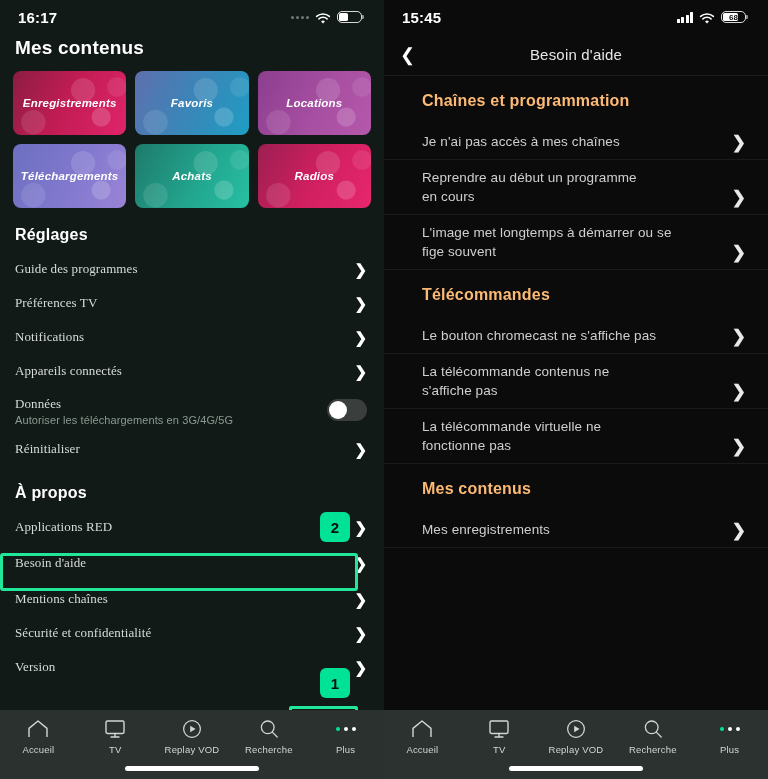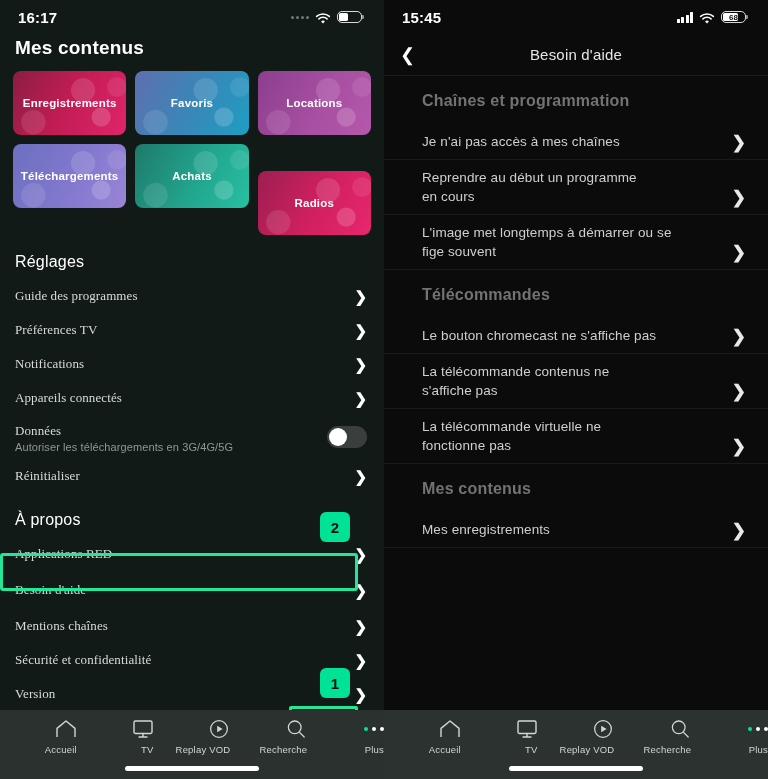--- a/index.html
+++ b/index.html
@@ -43,21 +43,21 @@
   .batt-num {
     position:absolute; left:0; right:0; text-align:center;
     font-size:8px; font-weight:bold; color:#0b0b0b; line-height:9px;
   }
 
   
   .l-title {
     font-size:19px; font-weight:bold; color:#fff;
     padding:3px 0 12px 15px; letter-spacing:.2px;
   }
-  .tiles { padding:0 13px; display:grid; grid-template-columns:repeat(3,1fr); gap:9px; }
+  .tiles { padding:0 13px; display:grid; grid-template-columns:repeat(3,1fr); gap:9px;font-style:italic; }
   .tile {
     height:64px; border-radius:8px; position:relative; overflow:hidden;
     display:flex; align-items:center; justify-content:center;
   }
   .tile span {
     position:relative; z-index:2; color:#fff; font-size:11.5px;
     font-weight:bold; letter-spacing:.2px; text-align:center; padding:0 4px;
   }
   .tile::before{
     content:""; position:absolute; inset:0;
@@ -65,24 +65,24 @@
       radial-gradient(circle at 78% 72%, rgba(255,255,255,.17) 0 9%, transparent 10%),
       radial-gradient(circle at 62% 30%, rgba(255,255,255,.13) 0 14%, transparent 15%),
       radial-gradient(circle at 18% 80%, rgba(255,255,255,.11) 0 11%, transparent 12%),
       radial-gradient(circle at 92% 25%, rgba(255,255,255,.09) 0 8%, transparent 9%);
   }
   .t-rec   { background:linear-gradient(118deg,#8c1d42 0%,#c21c54 48%,#e0246b 100%); }
   .t-fav   { background:linear-gradient(118deg,#5f6fae 0%,#3a86b8 50%,#1e9ec3 100%); }
   .t-loc   { background:linear-gradient(118deg,#8c3e8e 0%,#a74fa2 55%,#b558ab 100%); }
   .t-ach   { background:linear-gradient(118deg,#1e7a6b 0%,#22a58e 55%,#27c0a4 100%); }
   .t-tel   { background:linear-gradient(118deg,#6c6fc0 0%,#8279cf 55%,#9a84d6 100%); }
-  .t-rad   { background:linear-gradient(118deg,#9c1f52 0%,#cf1f5f 50%,#e8276f 100%);margin-top:27px; }
+  .t-rad   { background:linear-gradient(118deg,#9c1f52 0%,#cf1f5f 50%,#e8276f 100%); }
 
   .sec-head {
-    font-size:16px; font-weight:normal; color:#fff;
+    font-size:16px; font-weight:bold; color:#fff;
     padding:18px 0 8px 15px; letter-spacing:.2px;
   }
   .l-row {
     height:34px; display:flex; align-items:center; justify-content:space-between;
     padding:0 17px 0 15px; position:relative;
   }
   .l-row .lbl { font-size:13px; color:#d7dcd9; letter-spacing:.1px;font-family:Liberation Serif, serif; }
   .l-row.two { height:44px; align-items:center; }
   .l-sub { font-size:11px; color:#8c9a93; margin-top:2px; letter-spacing:.1px; }
   .chev { color:#fff; font-size:15px; font-weight:bold; line-height:1; }
@@ -107,42 +107,42 @@
     pointer-events:none;
   }
 
   
   .tabbar {
     position:absolute; left:0; bottom:0; width:384px; height:69px;
     background:#2a312e; display:flex; align-items:flex-start;
     padding-top:9px;
   }
   .panel-right .tabbar { background:#2b322f; }
-  .tab { flex:1; display:flex; flex-direction:column; align-items:flex-end; gap:5px; }
+  .tab { flex:1; display:flex; flex-direction:column; align-items:center; gap:5px; }
   .tab-lbl { font-size:9.5px; color:#d2d7d4; letter-spacing:.2px; }
   .home-ind {
     position:absolute; left:50%; transform:translateX(-50%);
     bottom:8px; width:134px; height:5px; border-radius:3px; background:#fff;
   }
   .dots3 { display:flex; gap:4px; height:20px; align-items:center; }
   .dots3 i { width:4px; height:4px; border-radius:50%; background:#fff; display:block; }
   .dots3 i.g { background:#00e396; }
 
   
   .r-nav {
     height:42px; display:flex; align-items:center; position:relative;
     padding:0 16px; border-bottom:1px solid #1c1c1c;
   }
   .r-back { font-size:18px; color:#fff; font-weight:300; line-height:1; }
   .r-title {
     position:absolute; left:0; right:0; text-align:center;
     font-size:15px; color:#e6e6e6; letter-spacing:.2px;
   }
   .r-sec {
-    font-size:16px; font-weight:bold; color:#737373;
+    font-size:16px; font-weight:bold; color:#fdba74;
     padding:16px 0 4px 38px; letter-spacing:.2px;
   }
   .r-row {
     min-height:46px; display:flex; align-items:flex-end;
     justify-content:space-between; padding:8px 22px 8px 38px;
     border-bottom:1px solid #1a1a1a;
   }
   .r-row .lbl {
     font-size:13.5px; color:#cfcfcf; line-height:19px;
     letter-spacing:.1px; max-width:268px;

